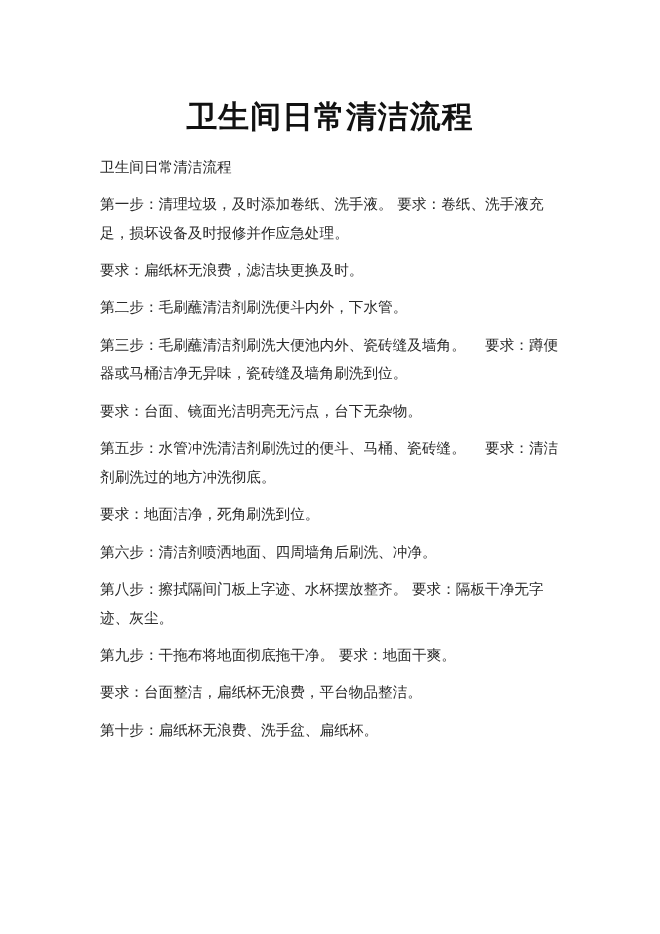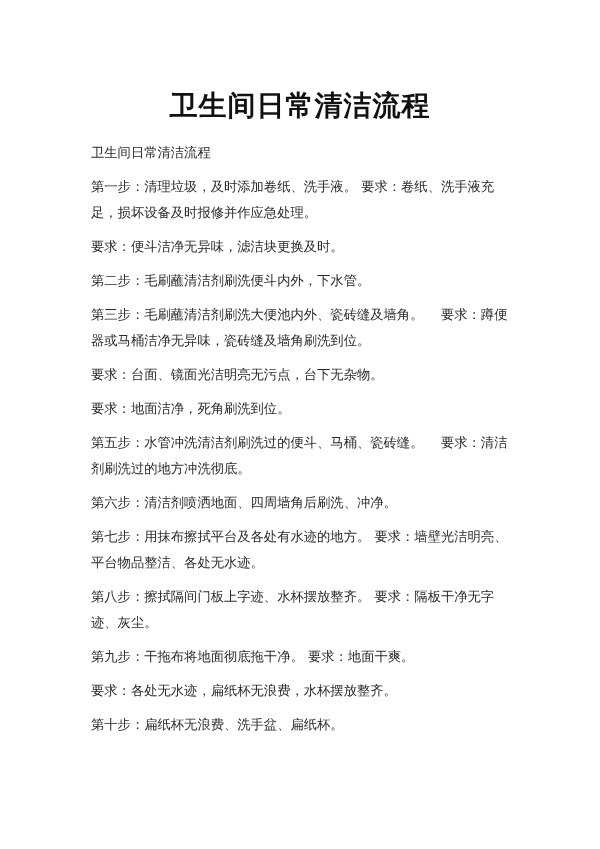--- a/index.html
+++ b/index.html
@@ -48,26 +48,25 @@
     }
   </style>
 </head>
 <body>
 
 <div class="page">
   <div class="title">卫生间日常清洁流程</div>
   <div class="content">
     <p class="para">卫生间日常清洁流程</p>
     <p class="para">第一步：清理垃圾，及时添加卷纸、洗手液。 要求：卷纸、洗手液充足，损坏设备及时报修并作应急处理。</p>
-    <p class="para">要求：便斗洁净无异味，滤洁块更换及时。</p>
+    <p class="para">要求：扁纸杯无浪费，滤洁块更换及时。</p>
     <p class="para">第二步：毛刷蘸清洁剂刷洗便斗内外，下水管。</p>
     <p class="para">第三步：毛刷蘸清洁剂刷洗大便池内外、瓷砖缝及墙角。　 要求：蹲便器或马桶洁净无异味，瓷砖缝及墙角刷洗到位。</p>
     <p class="para">要求：台面、镜面光洁明亮无污点，台下无杂物。</p>
+    <p class="para">第五步：水管冲洗清洁剂刷洗过的便斗、马桶、瓷砖缝。　 要求：清洁剂刷洗过的地方冲洗彻底。</p>
     <p class="para">要求：地面洁净，死角刷洗到位。</p>
-    <p class="para">第五步：水管冲洗清洁剂刷洗过的便斗、马桶、瓷砖缝。　 要求：清洁剂刷洗过的地方冲洗彻底。</p>
     <p class="para">第六步：清洁剂喷洒地面、四周墙角后刷洗、冲净。</p>
-    <p class="para">第七步：用抹布擦拭平台及各处有水迹的地方。 要求：墙壁光洁明亮、平台物品整洁、各处无水迹。</p>
     <p class="para">第八步：擦拭隔间门板上字迹、水杯摆放整齐。 要求：隔板干净无字迹、灰尘。</p>
     <p class="para">第九步：干拖布将地面彻底拖干净。 要求：地面干爽。</p>
-    <p class="para">要求：各处无水迹，扁纸杯无浪费，水杯摆放整齐。</p>
+    <p class="para">要求：台面整洁，扁纸杯无浪费，平台物品整洁。</p>
     <p class="para">第十步：扁纸杯无浪费、洗手盆、扁纸杯。</p>
   </div>
 </div>
 
 </body></html>

